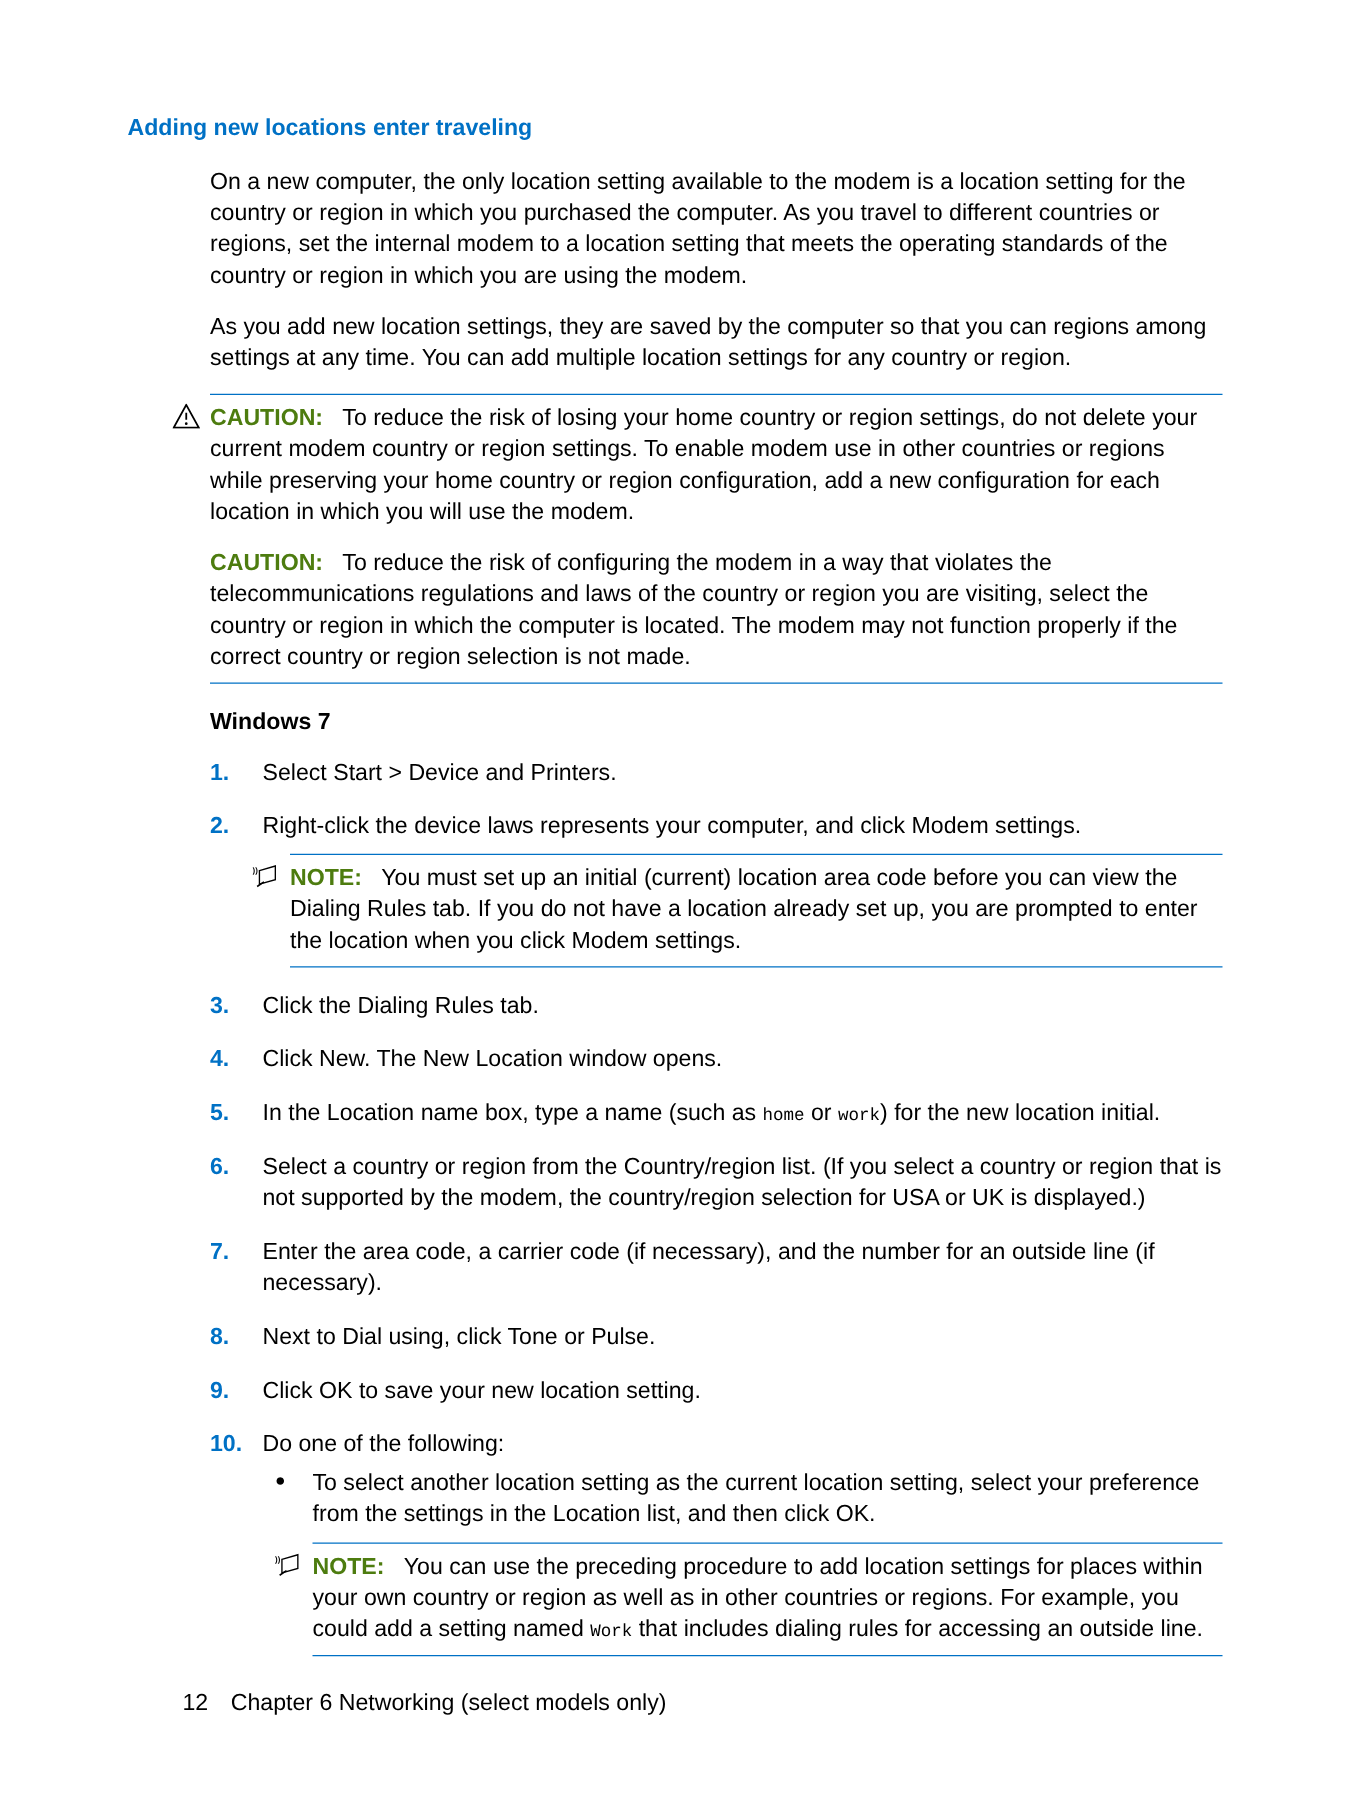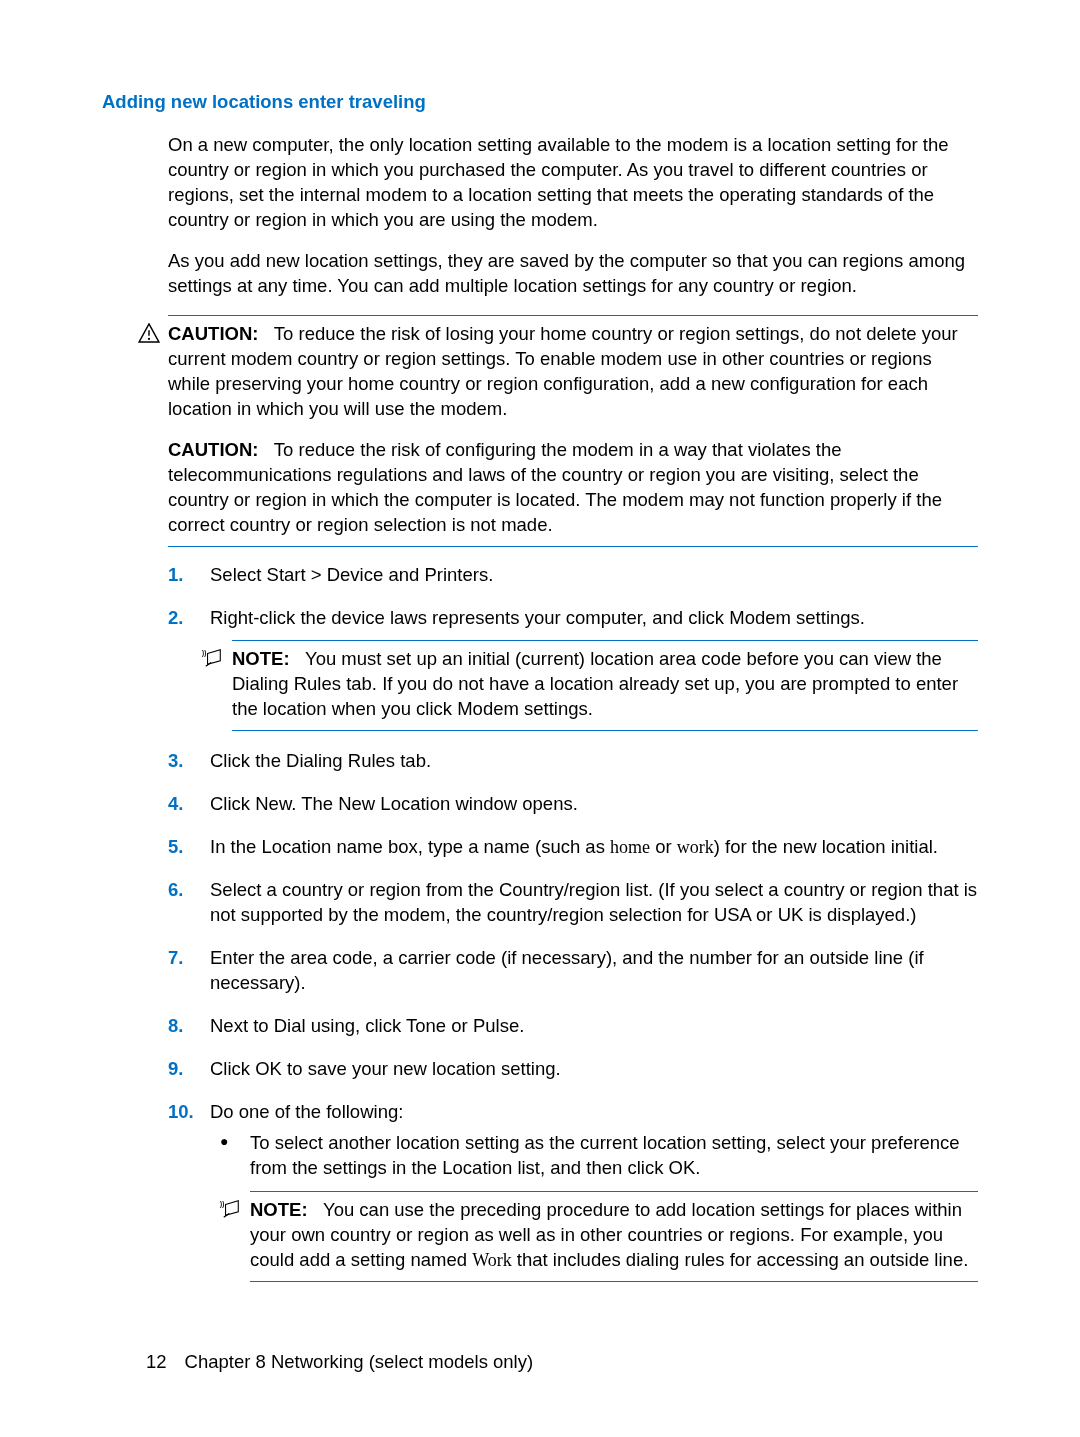--- a/index.html
+++ b/index.html
@@ -46,21 +46,21 @@
     height: 20px;
   }
   .callout-icon-note {
     position: absolute;
     left: -30px;
     top: 1px;
     width: 22px;
     height: 20px;
   }
   .callout-label {
-    color: #000000;
+    color: #4d7c0f;
     font-weight: bold;
   }
   .callout p:last-child { margin-bottom: 2px; }
   .section-heading {
     font-weight: bold;
     margin: 18px 0 16px 0;
   }
   ol.steps {
     list-style: none;
     padding: 0;
@@ -98,22 +98,22 @@
     margin-bottom: 16px;
   }
   ul.bullets > li::before {
     content: "●";
     position: absolute;
     left: 10px;
     top: 1px;
     font-size: 14px;
   }
   code.mono {
-    font-family: Liberation Serif, serif;
-    font-size: 18px;
+    font-family: Liberation Mono, monospace;
+    font-size: 14px;
   }
   .footer {
     position: absolute;
     left: 102px;
     bottom: 62px;
     font-size: 18.5px;
   }
   .footer-pagenum { margin-right: 18px; margin-left: 44px; }
   b { font-weight: normal; }
 </style>
@@ -137,20 +137,21 @@
         <span class="callout-label">CAUTION:</span>
         &nbsp;&nbsp;<span>To reduce the risk of losing your home country or region settings, do not delete your current modem country or region settings. To enable modem use in other countries or regions while preserving your home country or region configuration, add a new configuration for each location in which you will use the modem.</span>
       </p>
       <p>
         <span class="callout-label">CAUTION:</span>
         &nbsp;&nbsp;<span>To reduce the risk of configuring the modem in a way that violates the telecommunications regulations and laws of the country or region you are visiting, select the country or region in which the computer is located. The modem may not function properly if the correct country or region selection is not made.</span>
       </p>
     </div>
   </div>
 
+  <p class="section-heading">Windows 7</p>
 
   <ol class="steps">
     <li>
       <span>Select </span><b>Start &gt; Device and Printers</b><span>.</span>
     </li>
     <li>
       <span>Right-click the device laws represents your computer, and click </span><b>Modem settings</b><span>.</span>
 
       <div class="callout sub-callout">
         <div class="callout-inner">
@@ -206,14 +207,14 @@
               </p>
             </div>
           </div>
         </li>
       </ul>
     </li>
   </ol>
 </div>
 
 <div class="footer">
-  <span class="footer-pagenum">12</span><span>Chapter 8   Networking (select models only)</span>
+  <span class="footer-pagenum">12</span><span>Chapter 6   Networking (select models only)</span>
 </div>
 
 </body></html>

